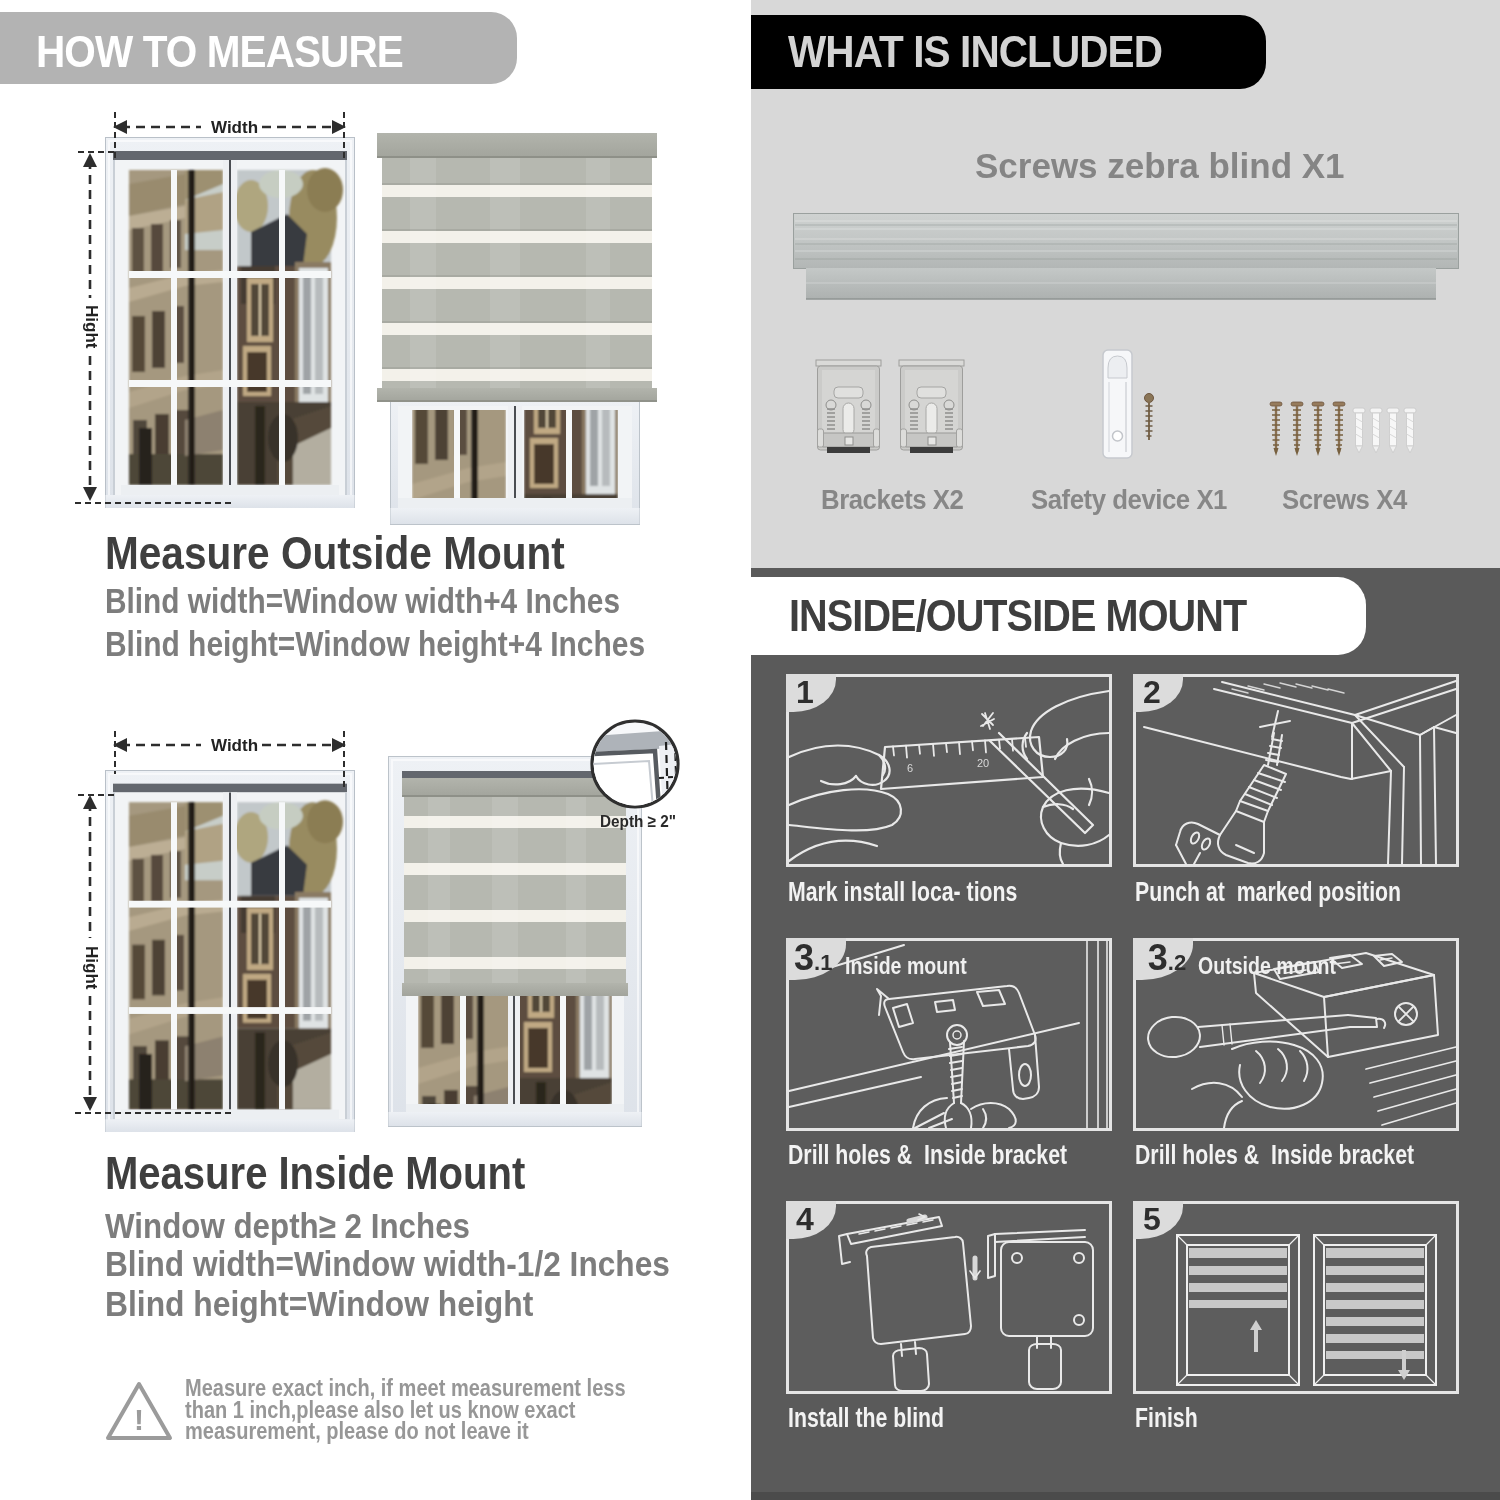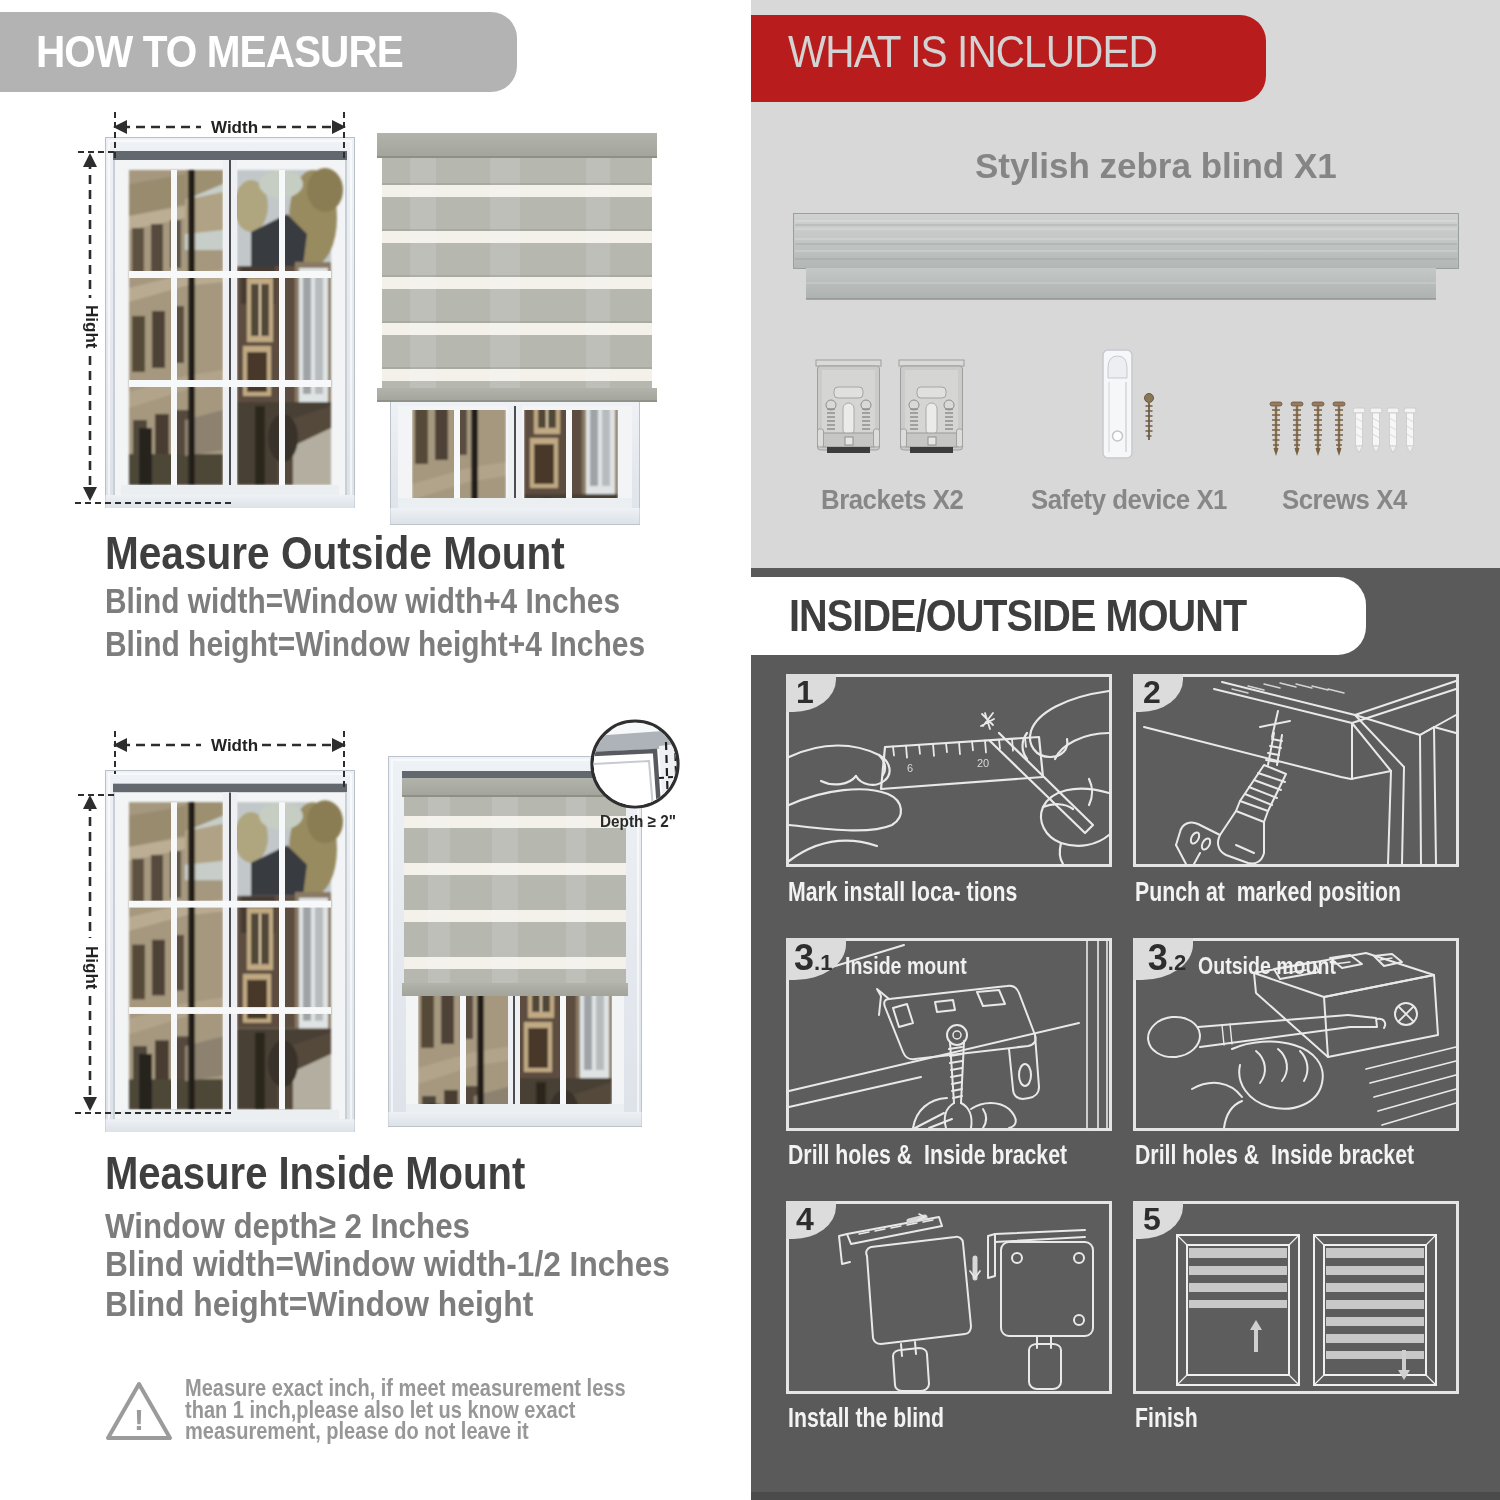--- a/index.html
+++ b/index.html
@@ -1,24 +1,24 @@
 <!DOCTYPE html>
 <html><head>
 <meta charset="utf-8">
 <style>
   html,body{margin:0;padding:0;}
   body{width:1500px;height:1500px;position:relative;background:#fff;
        font-family:"Liberation Sans",sans-serif;overflow:hidden;}
   .abs{position:absolute;}
-  .h1bar{left:0;top:12px;width:517px;height:80px;background:#b3b3b3;
+  .h1bar{left:0;top:12px;width:517px;height:72px;background:#b3b3b3;
          border-radius:0 26px 26px 0;color:#fff;font-weight:bold;font-size:45px;
          line-height:80px;padding-left:36px;box-sizing:border-box;letter-spacing:-1px;}
   .h1bar span,.h2bar span,.h3bar span{display:inline-block;transform:scaleX(0.90);transform-origin:left center;}
-  .h2bar{left:751px;top:15px;width:515px;height:87px;background:#b91c1c;
-         border-radius:0 26px 26px 0;color:#d3d3d3;font-weight:normal;font-size:45px;
+  .h2bar{left:751px;top:15px;width:515px;height:74px;background:#000000;
+         border-radius:0 26px 26px 0;color:#d3d3d3;font-weight:bold;font-size:45px;
          line-height:74px;padding-left:37px;box-sizing:border-box;letter-spacing:-1px;}
   .h3bar{left:751px;top:577px;width:615px;height:78px;background:#fff;
          border-radius:0 28px 28px 0;color:#3e3e3e;font-weight:bold;font-size:44px;
          line-height:78px;padding-left:38px;box-sizing:border-box;letter-spacing:-1px;}
   .lightpanel{left:751px;top:0;width:749px;height:568px;background:#d8d8d8;}
   .darkpanel{left:751px;top:568px;width:749px;height:932px;background:#5a5a5a;}
   .bigtitle{font-size:46px;font-weight:bold;color:#3f3f3f;transform-origin:left top;white-space:nowrap;}
   .subline{font-size:35px;font-weight:bold;color:#7d7d7d;transform-origin:left top;white-space:nowrap;}
   .warntxt{font-size:24px;font-weight:bold;color:#979797;line-height:21.5px;
            transform:scaleX(0.834);transform-origin:left top;white-space:nowrap;}
@@ -311,21 +311,21 @@
     <text x="211" y="133">Width</text>
     <text x="211" y="751">Width</text>
     <text x="0" y="0" transform="translate(86 305) rotate(90)">Hight</text>
     <text x="0" y="0" transform="translate(86 946) rotate(90)">Hight</text>
   </g>
 </svg></div>
 
 <div class="abs lightpanel"></div>
 <div class="abs darkpanel"></div>
 <div class="abs h2bar"><span>WHAT IS INCLUDED</span></div>
-<div class="abs" style="left:975px;top:146px;font-size:35px;font-weight:bold;color:#858585;">Stylish zebra blind X1</div>
+<div class="abs" style="left:975px;top:146px;font-size:35px;font-weight:bold;color:#858585;">Screws zebra blind X1</div>
 
 <div class="abs" style="left:793px;top:213px;"><svg width="666" height="88" viewBox="0 0 666 88">
   <rect x="0.5" y="0.5" width="665" height="55" fill="url(#gRail)" stroke="#9aa09e" stroke-width="1"></rect>
   <g stroke="#ffffff" stroke-opacity="0.35" stroke-width="1">
     <line x1="2" y1="8" x2="664" y2="8"></line>
         <line x1="2" y1="16" x2="664" y2="16"></line>
     <line x1="2" y1="26" x2="664" y2="26"></line>
         <line x1="2" y1="38" x2="664" y2="38"></line>
   </g>
   <g stroke="#8e9492" stroke-opacity="0.5" stroke-width="1">

